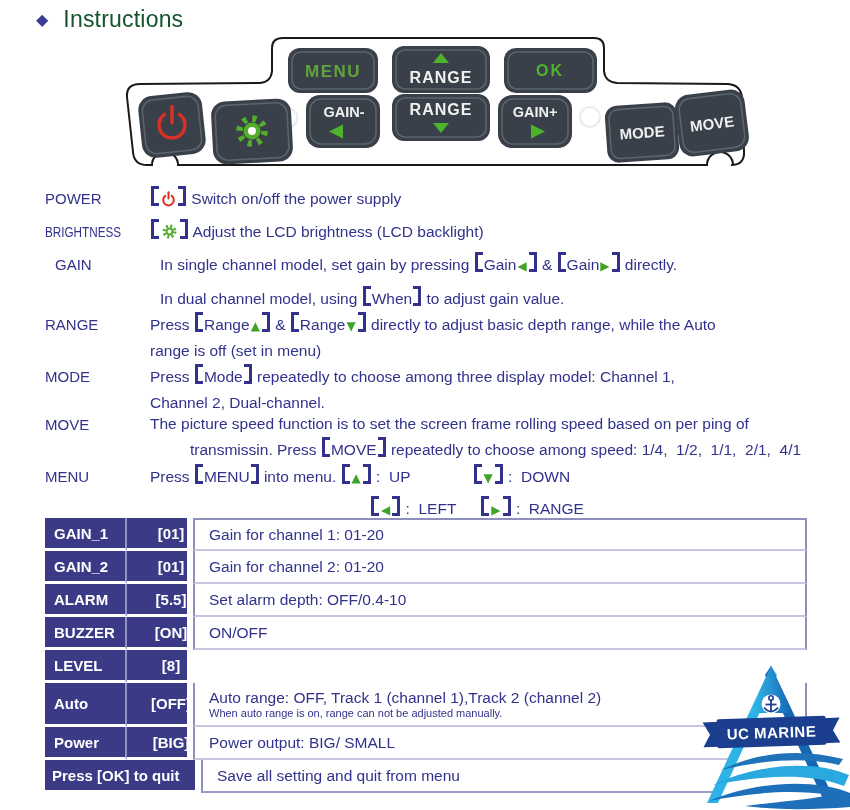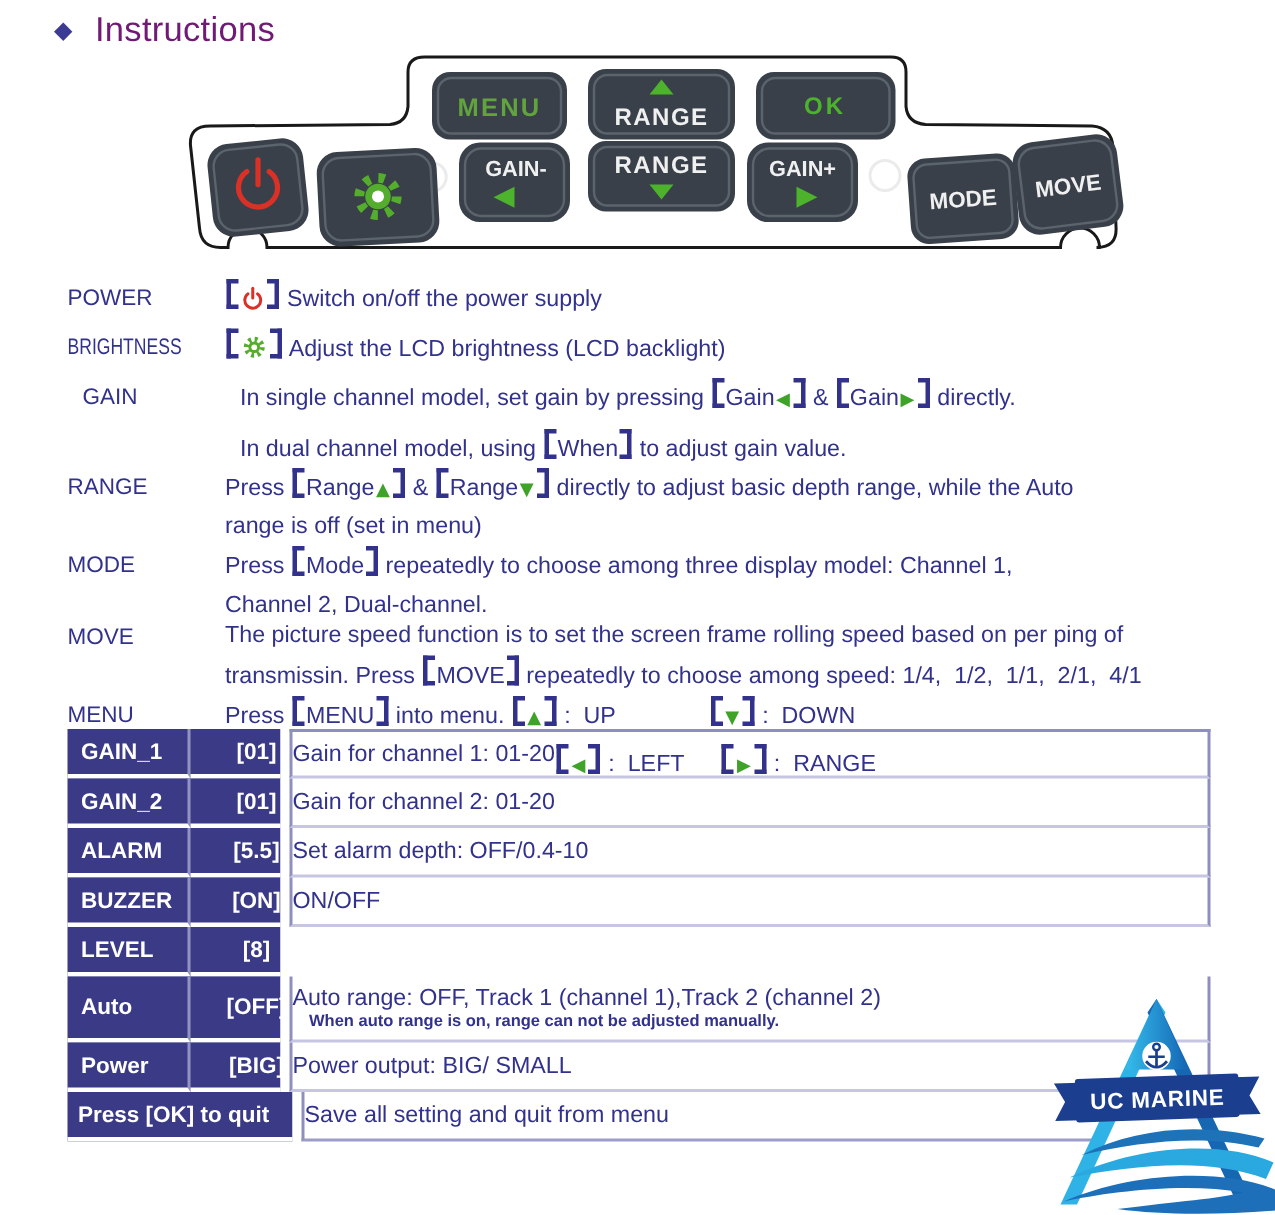--- a/index.html
+++ b/index.html
@@ -2,53 +2,53 @@
 <html><head>
 <meta charset="utf-8">
 <style>
   html,body{margin:0;padding:0;}
   body{
     width:850px;height:810px;background:#ffffff;position:relative;overflow:hidden;
     font-family:"Liberation Sans","DejaVu Sans",sans-serif;
   }
   .title-row{position:absolute;left:36px;top:6px;display:flex;align-items:center;gap:15px;}
   .diamond{color:#3b3b94;font-size:16px;font-family:"DejaVu Sans",sans-serif;}
-  .title-text{font-size:23px;color:#701a75;letter-spacing:.2px;}
+  .title-text{font-size:23px;color:#14532d;letter-spacing:.2px;}
   svg.panel{position:absolute;left:0;top:22px;}
   svg.panel text{font-family:"Liberation Sans","DejaVu Sans",sans-serif;}
 
   
   .instructions{position:absolute;left:45px;top:184px;width:780px;height:336px;color:#32328c;}
   .inst-row{position:absolute;display:flex;width:100%;}
   .inst-label{width:105px;flex:none;font-size:15px;padding-top:4px;}
   .cond{display:inline-block;transform:scaleX(.78);transform-origin:0 50%;white-space:nowrap;}
   .inst-body{flex:1;font-size:15.5px;}
   .inst-line{line-height:24px;}
   .txt{white-space:pre-wrap;}
   .br{display:inline-block;width:5px;height:14px;border:3px solid #32328c;vertical-align:-2px;margin:0 1px;}
   .br.open{border-right:none;}
   .br.close{border-left:none;}
   .arr{color:#3fa32a;font-size:12px;font-family:"DejaVu Sans",sans-serif;margin:0 1px;}
   .ico{display:inline-block;vertical-align:-3px;margin:0 1px;}
   .gap{display:inline-block;height:1px;}
 
   
-  .settings{position:absolute;left:45px;top:486px;width:762px;color:#32328c;}
+  .settings{position:absolute;left:45px;top:518px;width:762px;color:#32328c;}
   .t-row{display:flex;height:33px;}
   .t-row.tall{height:44px;}
   .t-row > div{box-sizing:border-box;}
   .c-name{width:82px;background:#3a3a87;color:#fff;font-weight:bold;font-size:15px;display:flex;align-items:center;padding-left:9px;border-right:2px solid #9393c2;border-bottom:3px solid #fff;}
   .c-name.c-span{width:150px;border-right:none;padding-left:7px;}
   .c-val{width:60px;background:#3a3a87;color:#fff;font-weight:bold;font-size:15px;display:flex;align-items:center;justify-content:center;border-bottom:3px solid #fff;padding-left:28px;}
   .c-gap{width:6px;background:#fff;}
-  .c-desc{flex:1;display:flex;flex-direction:column;justify-content:center;font-size:15.5px;border-left:2px solid #8f8fbe;border-right:2px solid #8f8fbe;border-bottom:2px solid #c6c6e2;}
+  .c-desc{flex:1;display:flex;flex-direction:column;justify-content:center;padding-left:14px;font-size:15.5px;border-left:2px solid #8f8fbe;border-right:2px solid #8f8fbe;border-bottom:2px solid #c6c6e2;}
   .t-row.first .c-desc{border-top:2px solid #8f8fbe;}
   .t-row.last .c-desc{border-bottom:2px solid #9c9cc8;}
   .c-desc .main{line-height:18px;}
-  .c-desc .sub{font-size:11px;font-weight:bold;line-height:12px;margin-left:11px;}
+  .c-desc .sub{font-size:11px;font-weight:normal;line-height:12px;}
 
   svg.logo{position:absolute;left:693px;top:660px;}
 </style>
 </head>
 <body>
 
 <div class="title-row">
   <span class="diamond">◆</span>
   <span class="title-text">Instructions</span>
 </div>
@@ -167,21 +167,21 @@
       <div class="inst-label">MODE</div>
       <div class="inst-body">
         <div class="inst-line"><span class="txt">Press </span><span class="br open"></span><span class="txt">Mode</span><span class="br close"></span><span class="txt"> repeatedly to choose among three display model: Channel 1,</span></div>
         <div class="inst-line" style="margin-top: 2px;"><span class="txt">Channel 2, Dual-channel.</span></div>
       </div>
     </div>
     <div class="inst-row" style="top: 228px;">
       <div class="inst-label">MOVE</div>
       <div class="inst-body">
         <div class="inst-line"><span class="txt">The picture speed function is to set the screen frame rolling speed based on per ping of</span></div>
-        <div class="inst-line" style="margin-top: 1px;"><span class="txt">transmissin. Press </span><span class="br open"></span><span class="txt">MOVE</span><span class="br close"></span><span class="txt"> repeatedly to choose among speed: 1/4,  1/2,  1/1,  2/1,  4/1</span></div>
+        <div class="inst-line" style="margin-top: 1px; margin-left: 40px;"><span class="txt">transmissin. Press </span><span class="br open"></span><span class="txt">MOVE</span><span class="br close"></span><span class="txt"> repeatedly to choose among speed: 1/4,  1/2,  1/1,  2/1,  4/1</span></div>
       </div>
     </div>
     <div class="inst-row" style="top: 280px;">
       <div class="inst-label">MENU</div>
       <div class="inst-body">
         <div class="inst-line"><span class="txt">Press </span><span class="br open"></span><span class="txt">MENU</span><span class="br close"></span><span class="txt"> into menu. </span><span class="br open"></span><span class="arr">▲</span><span class="br close"></span><span class="txt"> :  UP</span><span class="gap" style="width: 62px;"></span><span class="br open"></span><span class="arr">▼</span><span class="br close"></span><span class="txt"> :  DOWN</span></div>
         <div class="inst-line" style="margin-top: 6px;"><span class="gap" style="width: 220px;"></span><span class="br open"></span><span class="arr">◀</span><span class="br close"></span><span class="txt"> :  LEFT</span><span class="gap" style="width: 24px;"></span><span class="br open"></span><span class="arr">▶</span><span class="br close"></span><span class="txt"> :  RANGE</span></div>
       </div>
     </div>
   </div>

